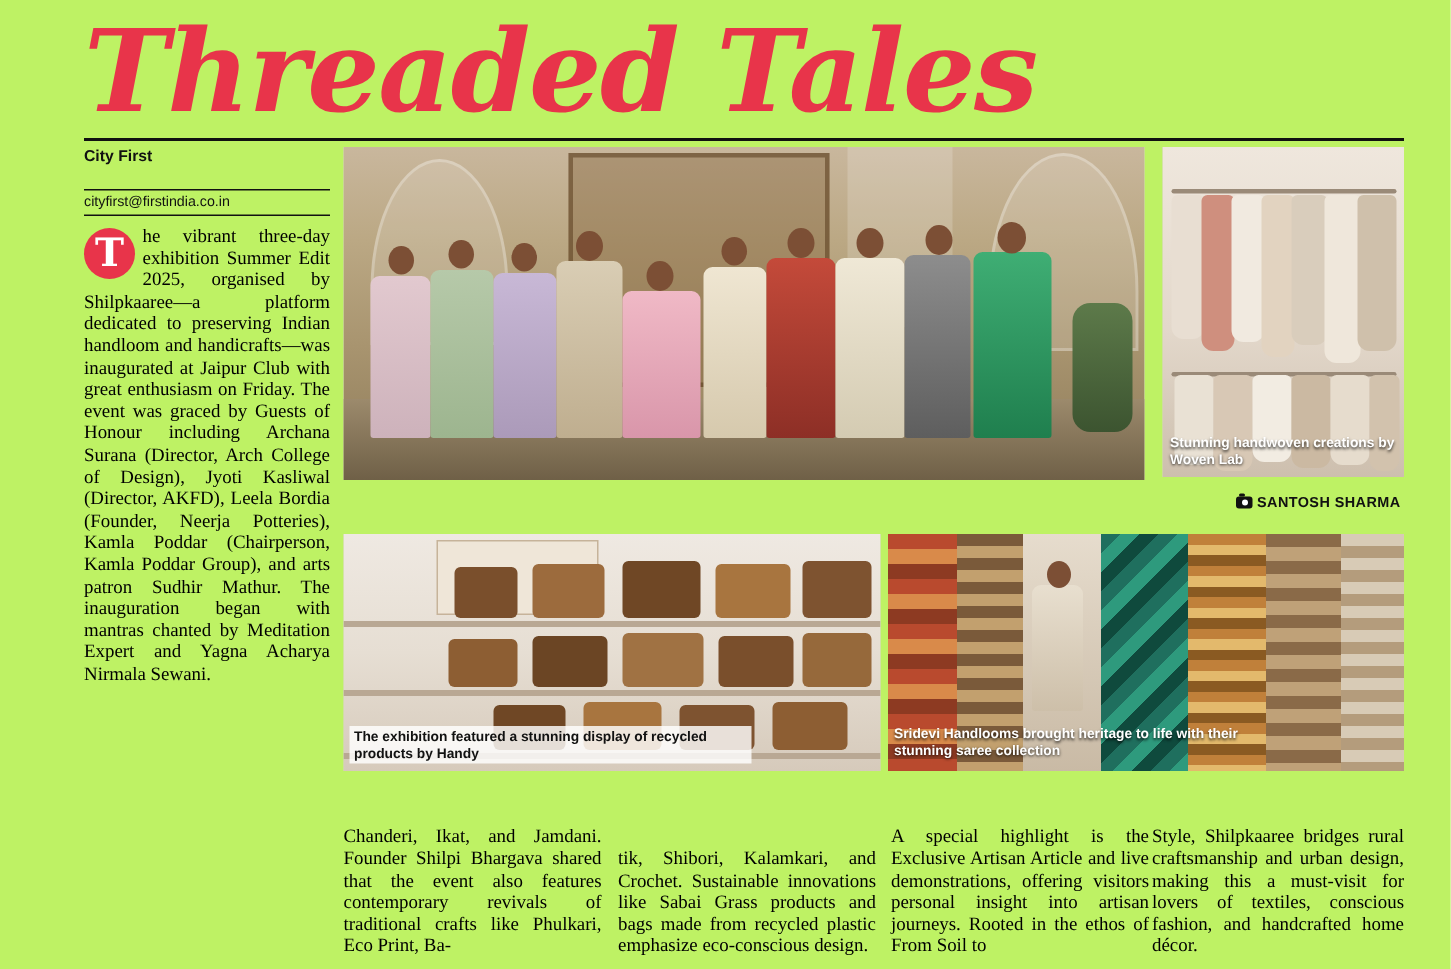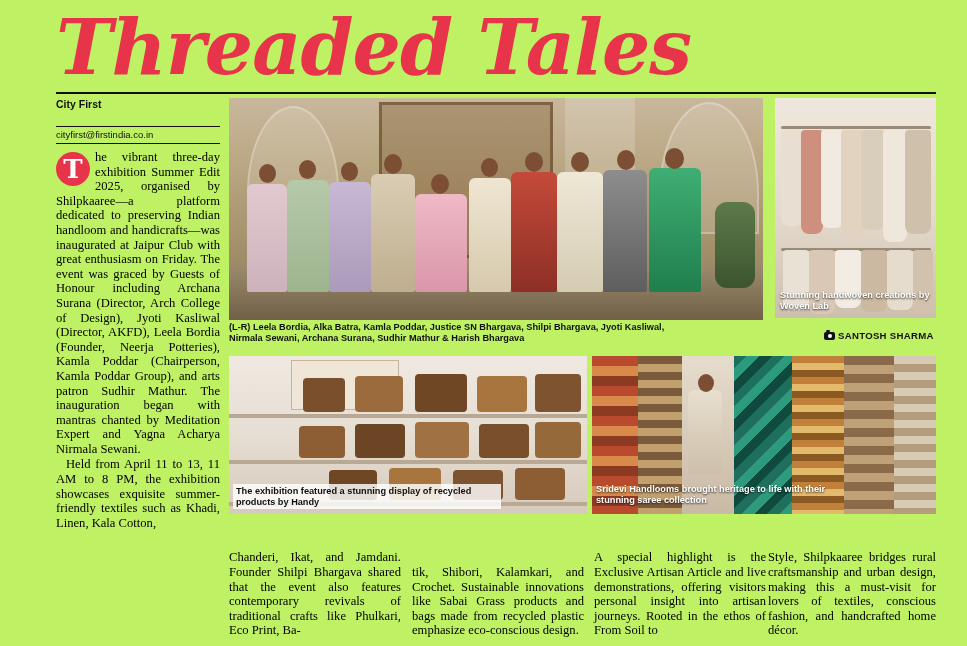--- a/index.html
+++ b/index.html
@@ -126,21 +126,20 @@
 
   <div class="col-left">
     <div class="kicker">City First</div>
     <div class="kicker-rule"></div>
     <div class="email">cityfirst@firstindia.co.in</div>
     <div class="email-rule"></div>
 
     <div class="body-col">
       <span class="dropcap">T</span>
       <div class="para">he vibrant three-day exhibition Summer Edit 2025, organised by Shilpkaaree—a platform dedicated to preserving Indian handloom and handicrafts—was inaugurated at Jaipur Club with great enthusiasm on Friday. The event was graced by Guests of Honour including Archana Surana (Director, Arch College of Design), Jyoti Kasliwal (Director, AKFD), Leela Bordia (Founder, Neerja Potteries), Kamla Poddar (Chairperson, Kamla Poddar Group), and arts patron Sudhir Mathur. The inauguration began with mantras chanted by Meditation Expert and Yagna Acharya Nirmala Sewani.</div>
-      <div class="para">Held from April 11 to 13, 11 AM to 8 PM, the exhibition showcases exquisite summer-friendly textiles such as Khadi, Linen, Kala Cotton,</div>
     </div>
   </div>
 
   <div class="photo" style="left:229px;top:98px;width:534px;height:222px;">
     <div class="grad-room"></div>
 
     <div class="arch" style="left:18px;top:8px;width:88px;height:120px;"></div>
     <div class="arch" style="left:430px;top:4px;width:96px;height:128px;"></div>
     <div class="wall-panel" style="left:150px;top:4px;width:168px;height:150px;border:3px solid rgba(90,60,30,.55);background:rgba(120,85,45,.35);"></div>
     <div class="wall-panel" style="left:336px;top:0px;width:70px;height:120px;background:rgba(255,255,255,.18);"></div>
@@ -171,21 +170,20 @@
     <div class="head" style="left:342px;top:54px;width:18px;height:20px;"></div>
 
     <div class="person" style="left:374px;top:72px;width:44px;height:122px;background:linear-gradient(180deg,#8d8d8d,#5e5e5e);"></div>
     <div class="head" style="left:388px;top:52px;width:18px;height:20px;"></div>
 
     <div class="person" style="left:420px;top:70px;width:52px;height:124px;background:linear-gradient(180deg,#3fae74,#1f7f4e);"></div>
     <div class="head" style="left:436px;top:50px;width:19px;height:21px;"></div>
 
     <div class="person" style="left:486px;top:104px;width:40px;height:86px;background:linear-gradient(180deg,#5d7a4a,#3c5430);border-radius:12px;"></div>
   </div>
-  <div class="cap" style="left:229px;top:322px;width:440px;">(L-R) Leela Bordia, Alka Batra, Kamla Poddar, Justice SN Bhargava, Shilpi Bhargava, Jyoti Kasliwal, Nirmala Sewani, Archana Surana, Sudhir Mathur &amp; Harish Bhargava</div>
 
   <div class="photo" style="left:775px;top:98px;width:161px;height:220px;">
     <div class="rack-bg"></div>
     <div class="rackbar" style="left:6px;top:28px;width:150px;"></div>
     <div class="garment" style="left:6px;top:32px;width:22px;height:96px;background:#e8ded2;"></div>
     <div class="garment" style="left:26px;top:32px;width:22px;height:104px;background:#cf8f7e;"></div>
     <div class="garment" style="left:46px;top:32px;width:22px;height:98px;background:#f1eae0;"></div>
     <div class="garment" style="left:66px;top:32px;width:22px;height:108px;background:#e2d3c0;"></div>
     <div class="garment" style="left:86px;top:32px;width:24px;height:100px;background:#d9cdbc;"></div>
     <div class="garment" style="left:108px;top:32px;width:24px;height:112px;background:#efe7db;"></div>

